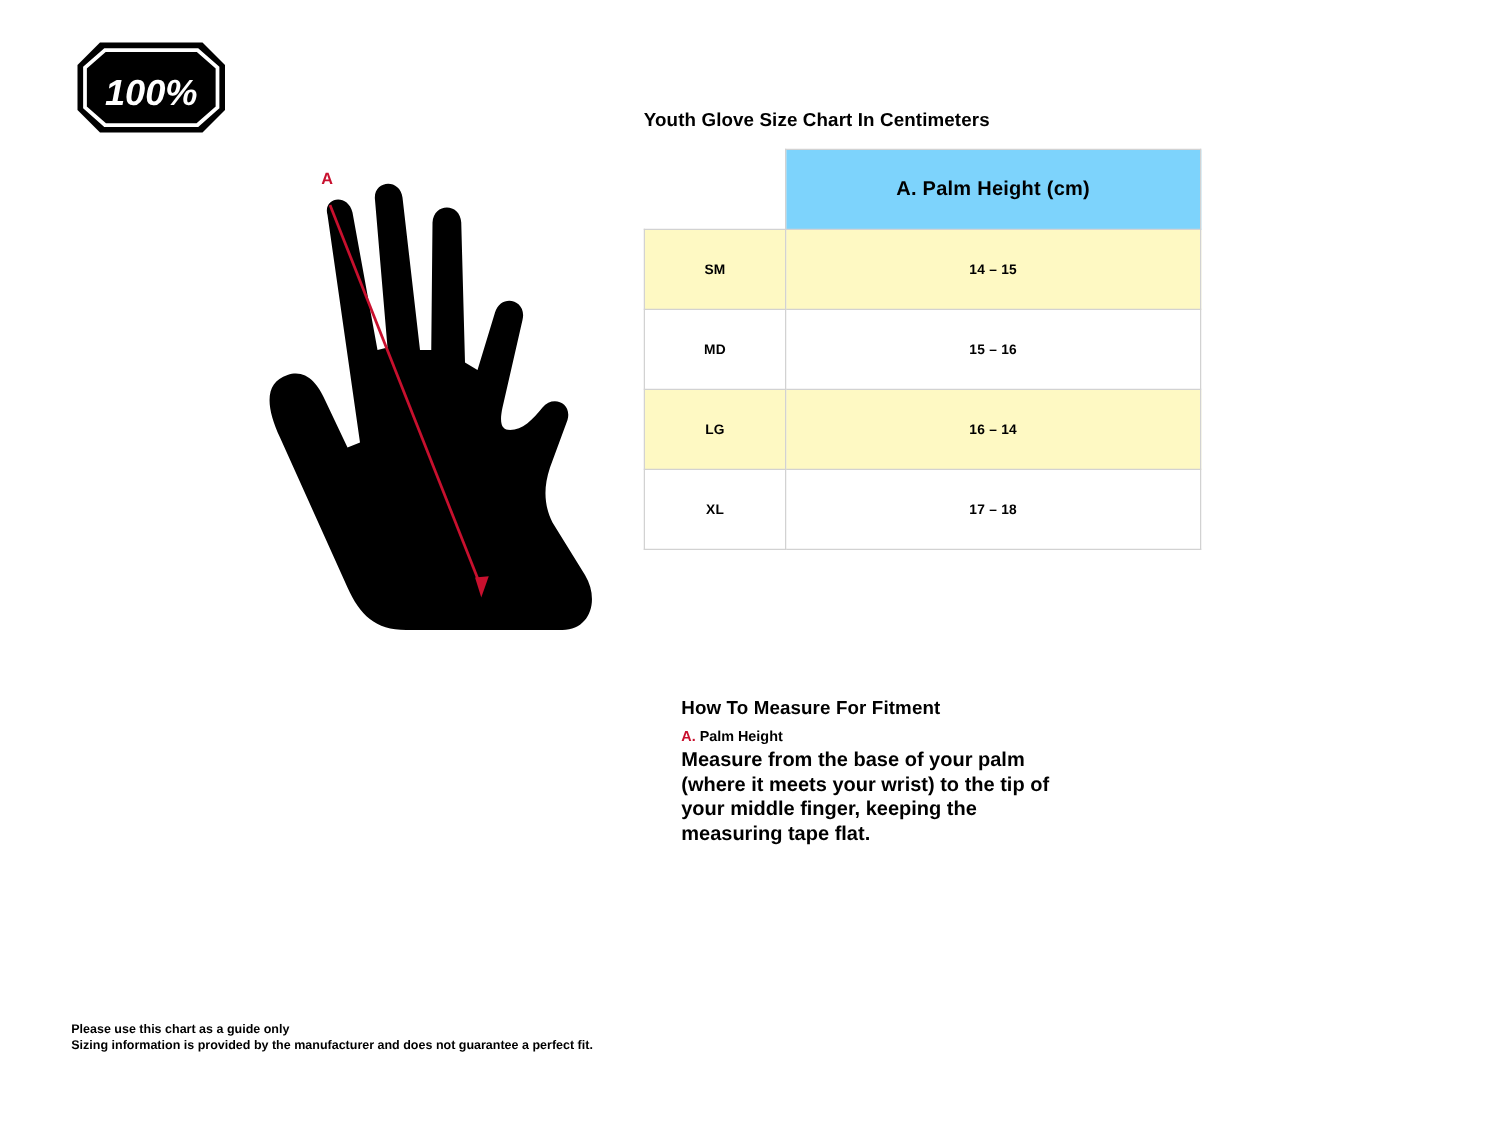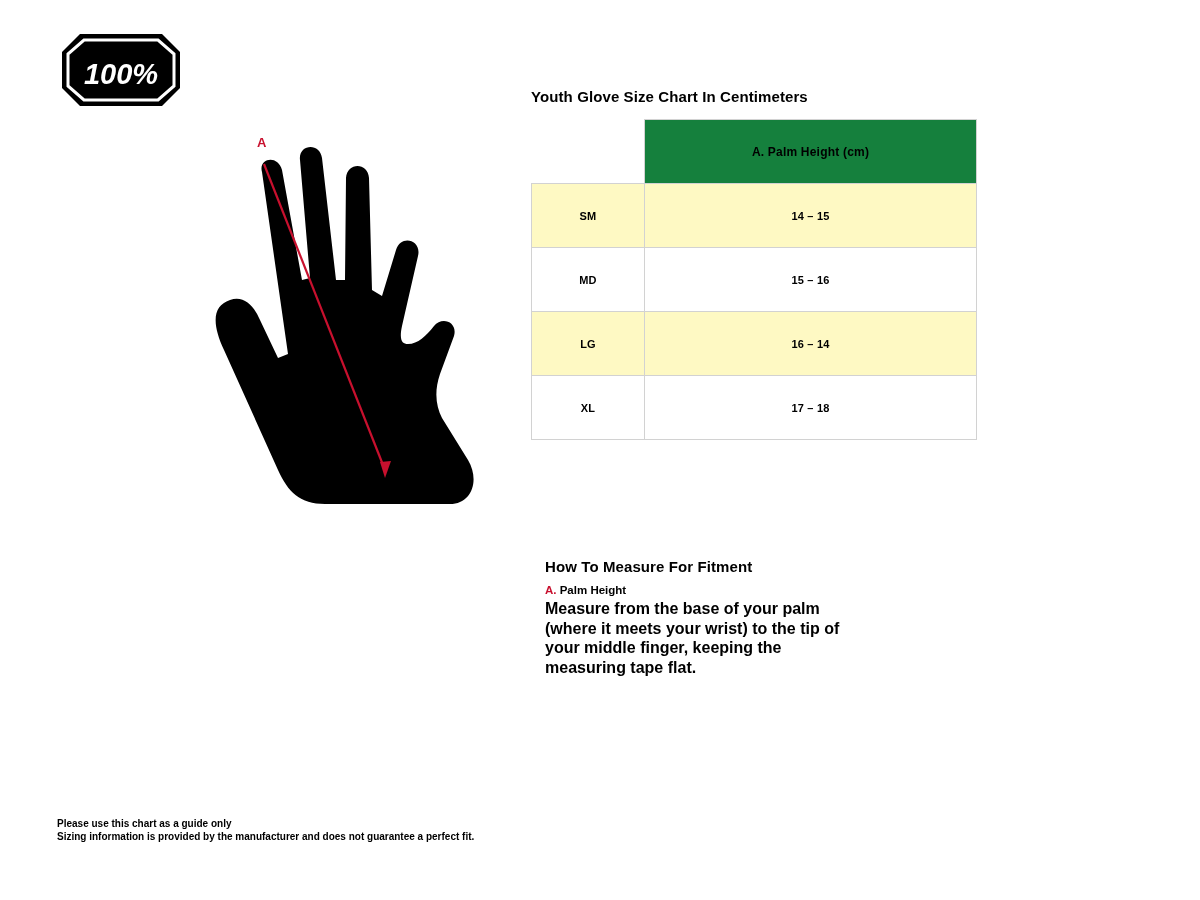--- a/index.html
+++ b/index.html
@@ -42,21 +42,21 @@
     top: 5px;
     font-size: 13px;
     font-weight: bold;
     color: #c8102e;
     letter-spacing: 0.2px;
   }
 
   
   .chart-col {
     position: absolute;
-    left: 531px;
+    left: 515px;
     top: 88px;
     width: 533px;
   }
   .chart-title {
     font-size: 15px;
     font-weight: bold;
     letter-spacing: 0.1px;
     margin-bottom: 14px;
   }
   table.size-table {
@@ -73,22 +73,22 @@
     font-size: 11px;
     font-weight: bold;
     letter-spacing: 0.2px;
   }
   table.size-table th.corner {
     border: none;
     background: transparent;
     width: 113px;
   }
   table.size-table th.colhead {
-    background: #15803d;
-    font-size: 12px;
+    background: #7dd3fc;
+    font-size: 16px;
     font-weight: bold;
   }
   table.size-table tbody tr.alt td { background: #fef9c3; }
   table.size-table tbody tr td:first-child { width: 113px; }
 
   
   .measure-block {
     position: absolute;
     left: 545px;
     top: 558px;

